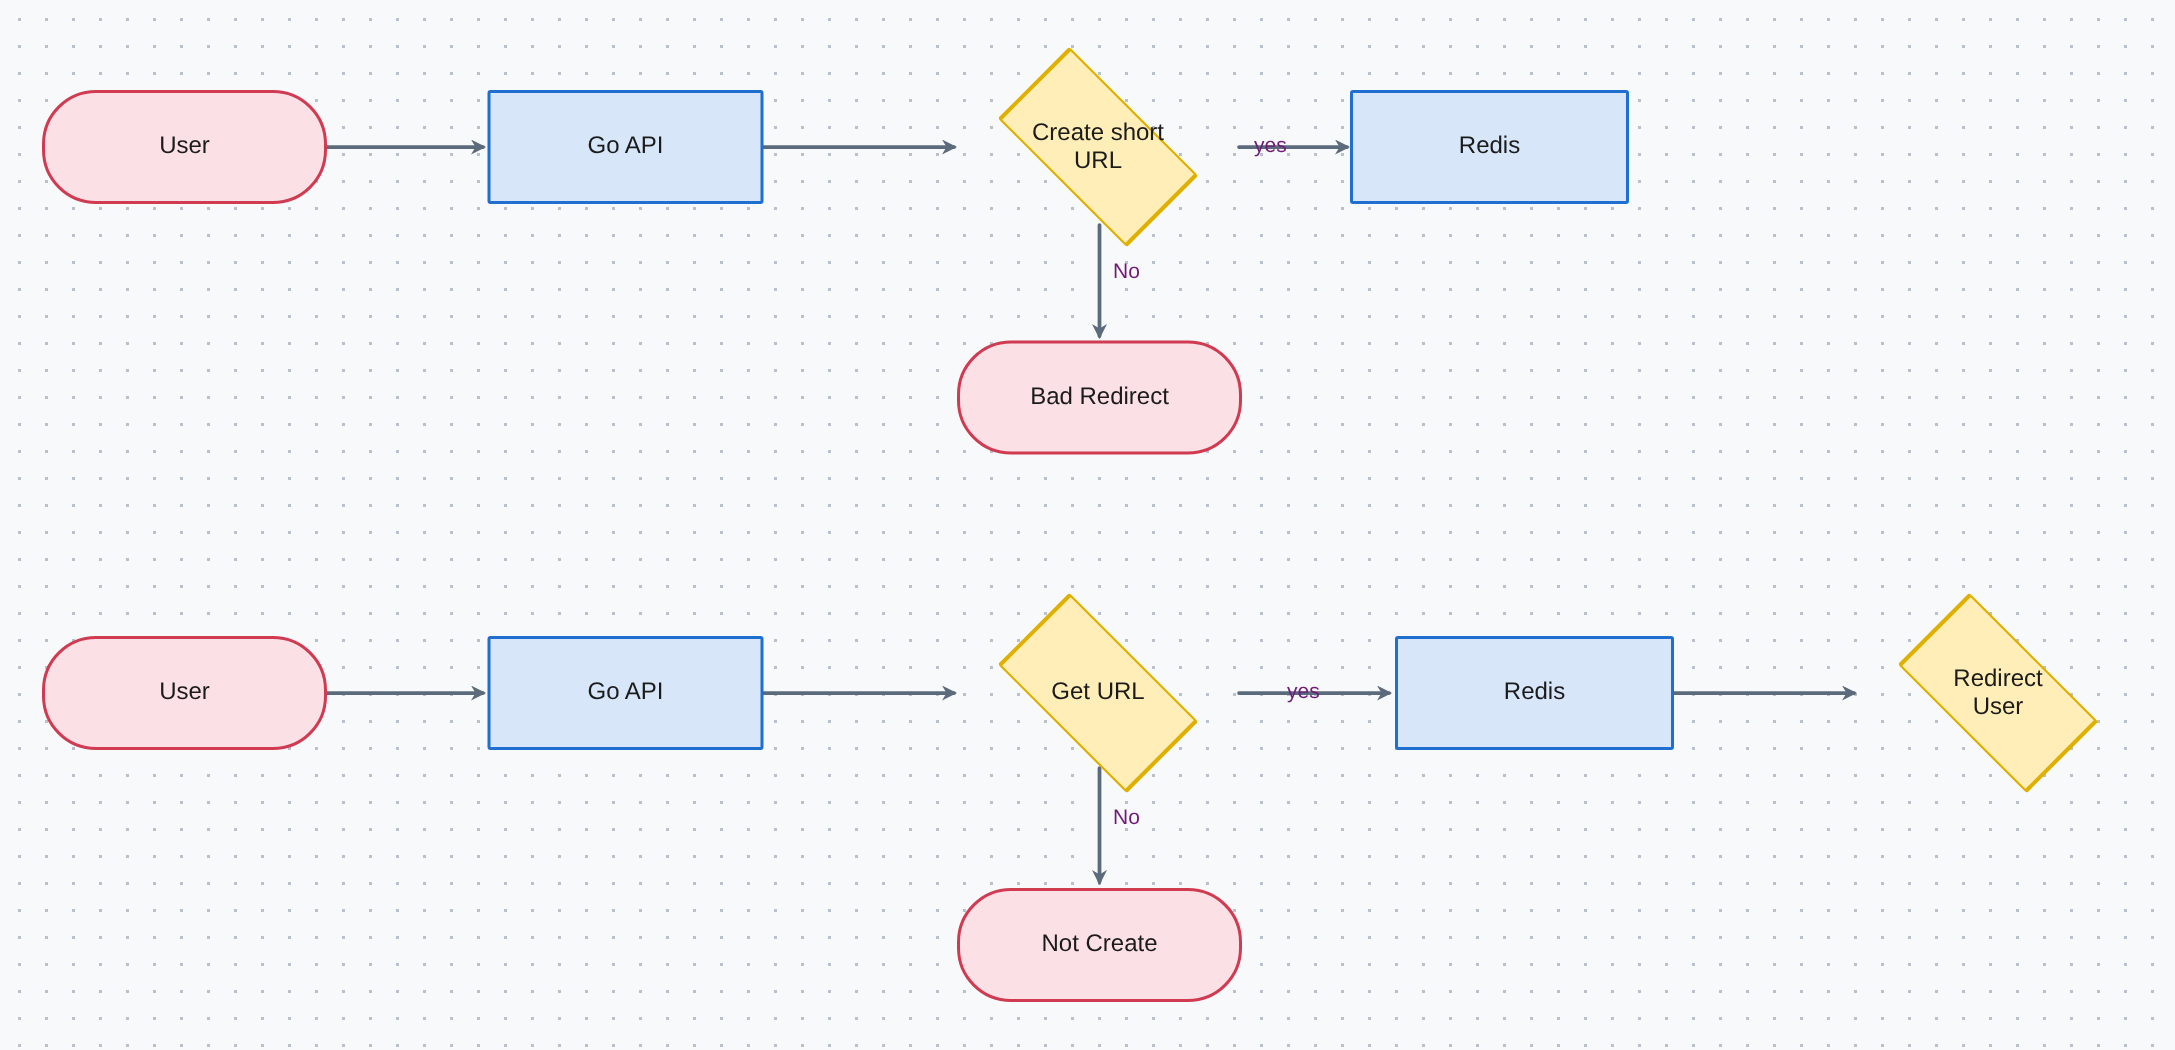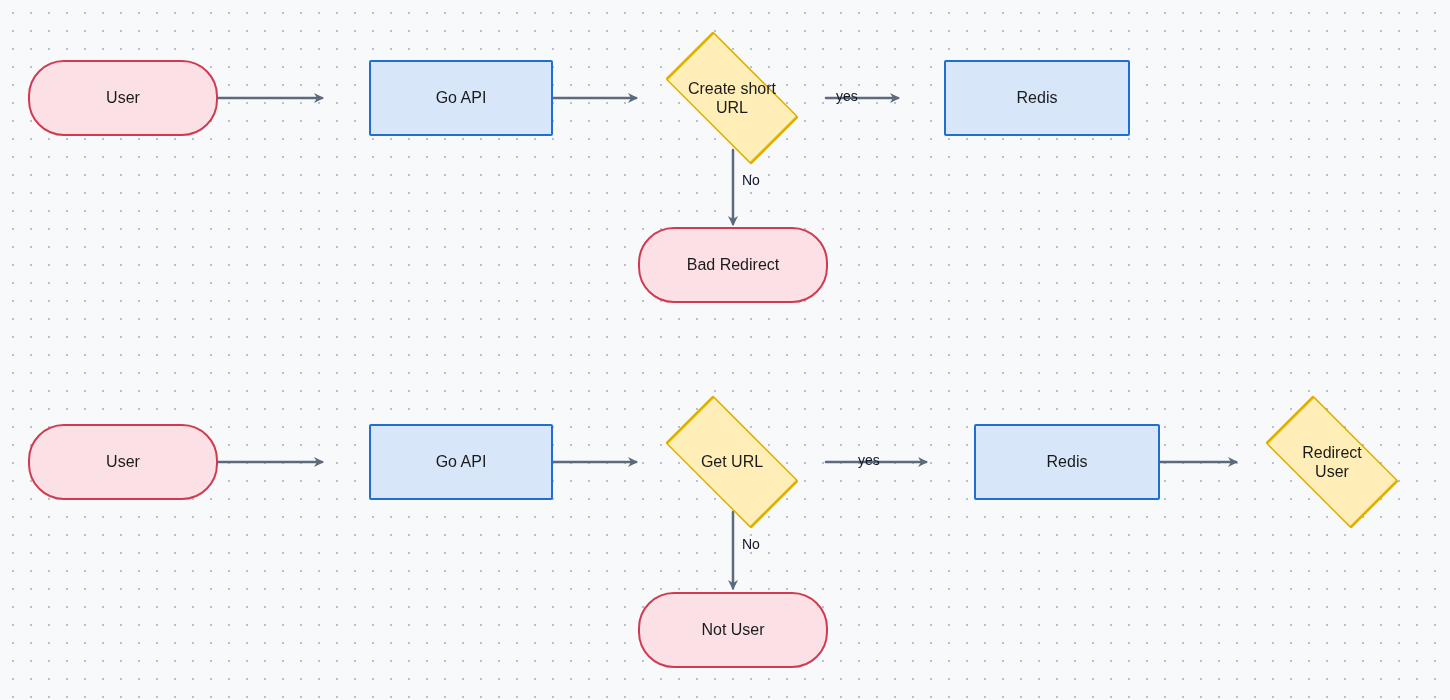--- a/index.html
+++ b/index.html
@@ -32,21 +32,20 @@
   }
   .pill {
     background: #fbe0e5;
     border: 2px solid #d03b52;
     border-radius: 36px;
   }
   .rect {
     background: #d7e6f9;
     border: 2px solid #1f6fd0;
     border-radius: 2px;
-    margin-left: 44px;
   }
   .diamond-wrap {
     display: flex;
     align-items: center;
   }
   .diamond-shape {
     background: #ffeeb7;
     border: 2px solid #e0b000;
     transform: rotate(45deg);
     border-radius: 2px;
@@ -55,21 +54,21 @@
     position: absolute;
     text-align: center;
     font-size: 16px;
     line-height: 1.2;
     pointer-events: none;
     width: 90%;
   }
   .arrow-label {
     position: absolute;
     font-size: 14px;
-    color: #0f172a;
+    color: #701a75;
     background: rgba(248,249,251,0.0);
   }
   svg.arrows {
     position: absolute;
     top: 0; left: 0;
     width: 1450px;
     height: 700px;
     pointer-events: none;
   }
 </style>
@@ -151,14 +150,14 @@
 
 <div class="node diamond-wrap" style="left:1240px; top:410px; width:184px; height:104px;">
   <div class="diamond-shape" style="width:86px; height:86px; transform: rotate(45deg) scaleX(1.35) scaleY(0.75);"></div>
   <div class="diamond-text" style="white-space:pre-line;">Redirect
 User</div>
 </div>
 
 <div class="arrow-label" style="left:742px; top:536px;">No</div>
 
 <div class="node pill" style="left:638px; top:592px; width:190px; height:76px;">
-  <span>Not User</span>
+  <span>Not Create</span>
 </div>
 
 </body></html>

